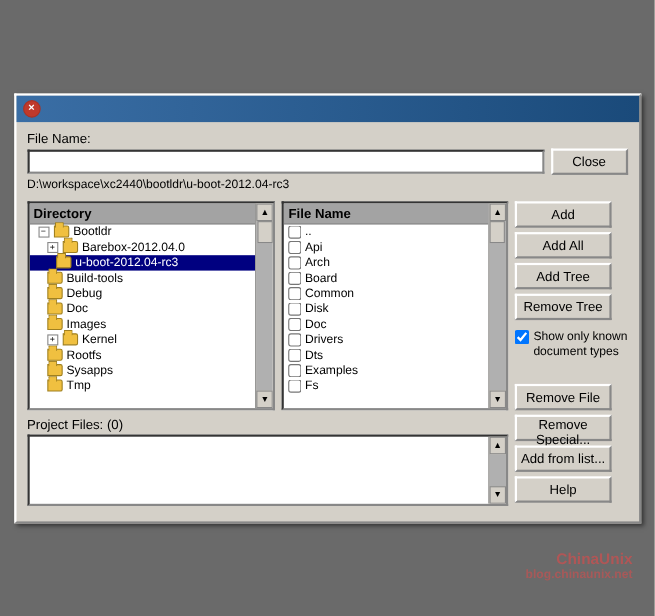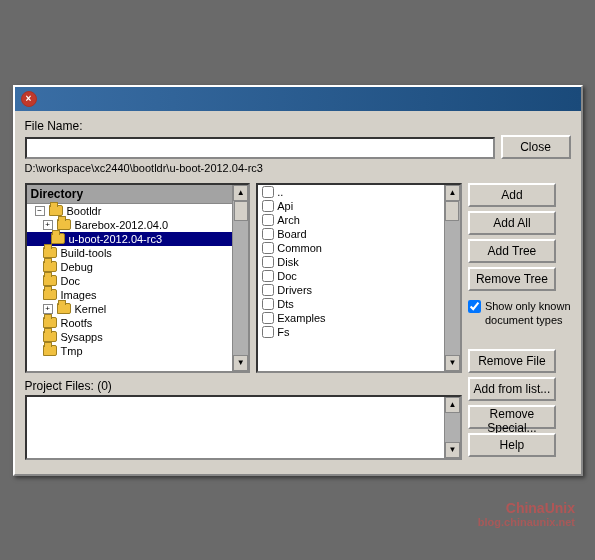--- a/index.html
+++ b/index.html
@@ -294,21 +294,21 @@
 <div class="window">
   <div class="title-bar">
     <div class="title-bar-close">×</div>
   </div>
   <div class="content">
 
     <div class="form-row">
       <div class="top-row">
         <div class="file-name-section">
           <div class="label">File Name:</div>
-          <div style="display:flex;gap:6px;align-items:flex-end;">
+          <div style="display:flex;gap:6px;align-items:center;">
             <input class="text-input" type="text" style="flex: 1 1 0%;" value="">
             <button class="btn btn-close">Close</button>
           </div>
           <div class="path-text">D:\workspace\xc2440\bootldr\u-boot-2012.04-rc3</div>
         </div>
       </div>
     </div>
 
     <div class="main-area">
       <div class="left-panels">
@@ -376,20 +376,23 @@
                   <div class="scroll-thumb"></div>
                 </div>
                 <div class="scroll-btn">▼</div>
               </div>
             </div>
           </div>
 
           <div class="panel" style="flex:1;">
             <div class="scroll-area">
               <div class="scroll-content">
+                <div class="panel-header">
+                  <span>File Name</span>
+                </div>
                 <div class="checkbox-item">
                     <input type="checkbox" style="">
                     <span>..</span>
                   </div>
                 <div class="checkbox-item">
                     <input type="checkbox" style="">
                     <span>Api</span>
                   </div>
                 <div class="checkbox-item">
                     <input type="checkbox" style="">
@@ -458,22 +461,22 @@
         <button class="right-btn">Add Tree</button>
         <button class="right-btn">Remove Tree</button>
 
         <div class="checkbox-row" style="margin-top:4px;">
           <input type="checkbox" checked="" style="">
           <span class="checkbox-label">Show only known<br>document types</span>
         </div>
 
         <div style="height:14px;"></div>
         <button class="right-btn">Remove File</button>
+        <button class="right-btn">Remove Special...</button>
         <button class="right-btn">Add from list...</button>
-        <button class="right-btn">Remove Special...</button>
         <button class="right-btn">Help</button>
       </div>
     </div>
   </div>
 </div>
 
 <div class="watermark" style="position:fixed;bottom:32px;right:20px;text-align:right;">
   <div style="color:rgba(200,80,80,0.75);font-size:14px;font-weight:bold;">ChinaUnix</div>
   <div style="color:rgba(200,80,80,0.65);font-size:11px;">blog.chinaunix.net</div>
 </div>

